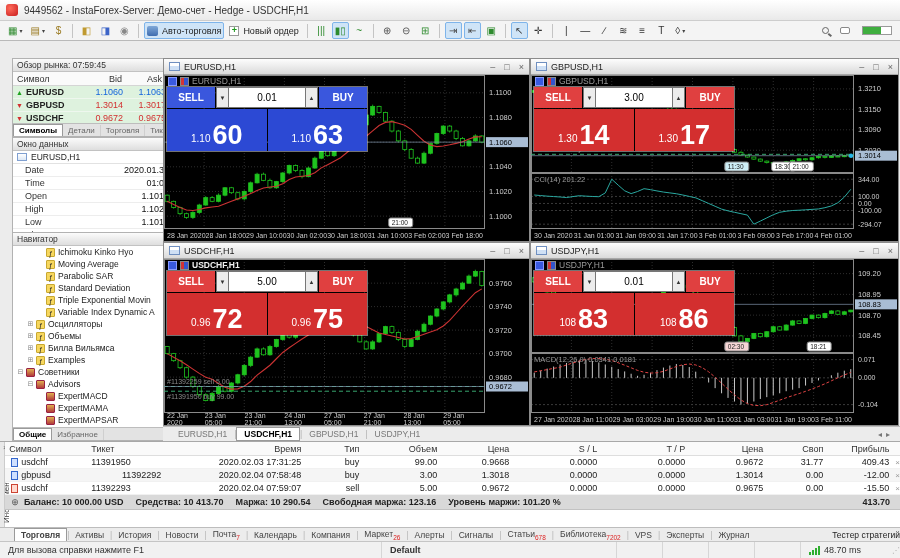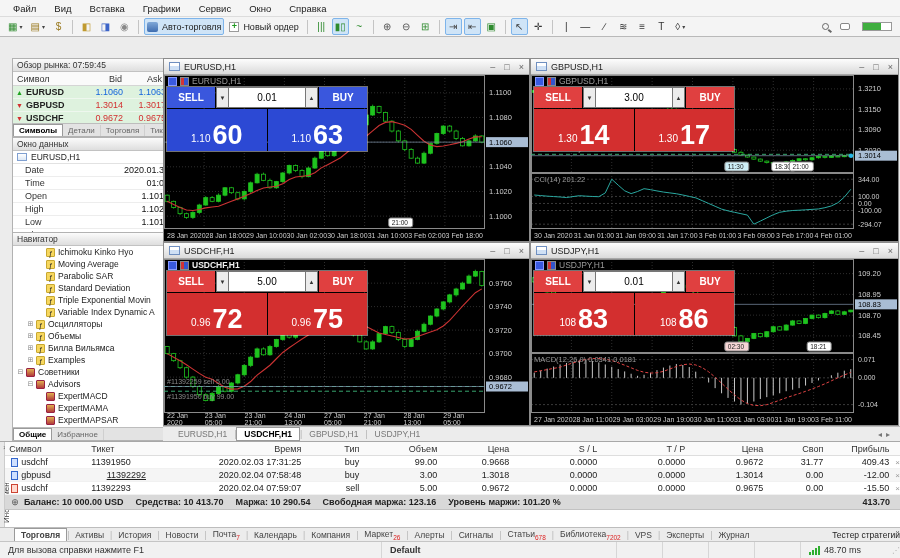--- a/index.html
+++ b/index.html
@@ -108,29 +108,24 @@
 .scell{border-left:1px solid #d6d6d6;height:100%;display:flex;align-items:center;padding:0 8px;white-space:nowrap;}
 .scell.first{border-left:none;flex:1;}
 .sigbars{display:flex;align-items:flex-end;gap:1px;margin-right:4px;}
 .sigbars i{display:block;width:2px;background:#2fae2f;}
 .grip{width:8px;color:#aaa;font-size:8px;}
 </style>
 </head>
 <body>
 
 <div id="app">
-  <div id="menubar">
-      <span class="menu-item">Файл</span>
-      <span class="menu-item">Вид</span>
-      <span class="menu-item">Вставка</span>
-      <span class="menu-item">Графики</span>
-      <span class="menu-item">Сервис</span>
-      <span class="menu-item">Окно</span>
-      <span class="menu-item">Справка</span>
-    </div>
+  <div id="titlebar">
+    <span class="mt-logo"></span>
+    <span>9449562 - InstaForex-Server: Демо-счет - Hedge - USDCHF,H1</span>
+  </div>
   <div id="toolbar">
       <span class="tb">
         <span style="color: rgb(46, 139, 46); font-size: 10px;">▦</span>
         <span class="dd">▾</span>
       </span>
       <span class="tb">
         <span style="color: rgb(154, 122, 32); font-size: 10px;">▤</span>
         <span class="dd">▾</span>
       </span>
       <span class="tb">
@@ -1255,21 +1250,21 @@
             <span class="tc" style="width: 78px; text-align: right;">0.9672</span>
             <span class="tc" style="width: 60px; text-align: right;">31.77</span>
             <span class="tc" style="width: 66px; text-align: right;">409.43</span>
             <span class="rx">×</span>
           </div>
           <div class="tr">
             <span class="tc" style="width: 82px; text-align: left; display: flex; align-items: center;">
               <span class="doc"></span>
               <span>gbpusd</span>
             </span>
-            <span class="tc" style="width: 78px; text-align: center; text-decoration: underline;">11392292</span>
+            <span class="tc" style="width: 78px; text-align: right;">11392292</span>
             <span class="tc" style="width: 140px; text-align: right;">2020.02.04 07:58:48</span>
             <span class="tc" style="width: 58px; text-align: right;">buy</span>
             <span class="tc" style="width: 78px; text-align: right;">3.00</span>
             <span class="tc" style="width: 72px; text-align: right;">1.3018</span>
             <span class="tc" style="width: 88px; text-align: right;">0.0000</span>
             <span class="tc" style="width: 88px; text-align: right;">0.0000</span>
             <span class="tc" style="width: 78px; text-align: right;">1.3014</span>
             <span class="tc" style="width: 60px; text-align: right;">0.00</span>
             <span class="tc" style="width: 66px; text-align: right;">-12.00</span>
             <span class="rx">×</span>

